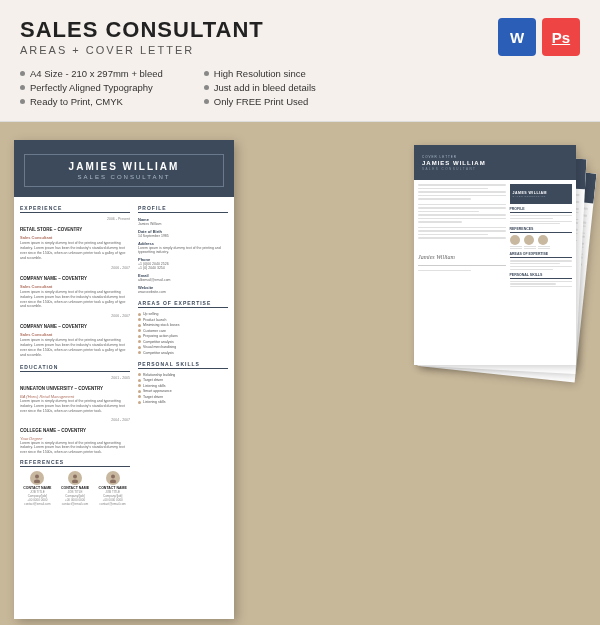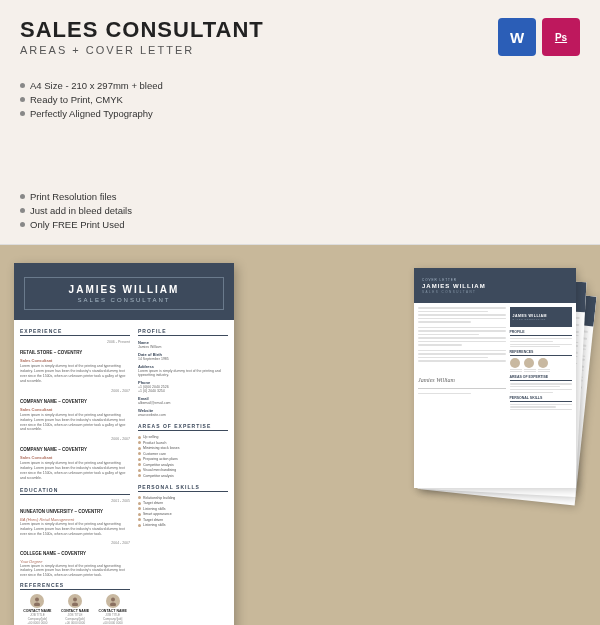--- a/index.html
+++ b/index.html
@@ -48,27 +48,26 @@
       border-radius: 4px;
       display: flex;
       align-items: center;
       justify-content: center;
       font-weight: 900;
       font-size: 15px;
       color: white;
       letter-spacing: 0;
     }
     .word-icon { background: #2b5eb7; }
-    .ps-icon { background: #be185d; font-size: 10px; text-decoration: underline; }
+    .ps-icon { background: #ef4444; font-size: 15px; text-decoration: underline; }
 
     .features-row {
       display: flex;
-      gap: 72px;
-      margin-top: 24px;
-      flex-direction: column;
+      gap: 41px;
+      margin-top: 12px;
     }
     .feature-col {
       display: flex;
       flex-direction: column;
       gap: 3px;
     }
     .feature-item {
       font-size: 9.5px;
       color: #333;
       display: flex;
@@ -365,31 +364,31 @@
     </div>
   </div>
   <div class="features-row">
     <div class="feature-col">
       <div class="feature-item">
         <span class="bullet"></span>
         <span>A4 Size - 210 x 297mm + bleed</span>
       </div>
       <div class="feature-item">
         <span class="bullet"></span>
-        <span>Ready to Print, CMYK</span>
+        <span>Perfectly Aligned Typography</span>
       </div>
       <div class="feature-item">
         <span class="bullet"></span>
-        <span>Perfectly Aligned Typography</span>
+        <span>Ready to Print, CMYK</span>
       </div>
     </div>
     <div class="feature-col">
       <div class="feature-item">
         <span class="bullet"></span>
-        <span>Print Resolution files</span>
+        <span>High Resolution since</span>
       </div>
       <div class="feature-item">
         <span class="bullet"></span>
         <span>Just add in bleed details</span>
       </div>
       <div class="feature-item">
         <span class="bullet"></span>
         <span>Only FREE Print Used</span>
       </div>
     </div>

